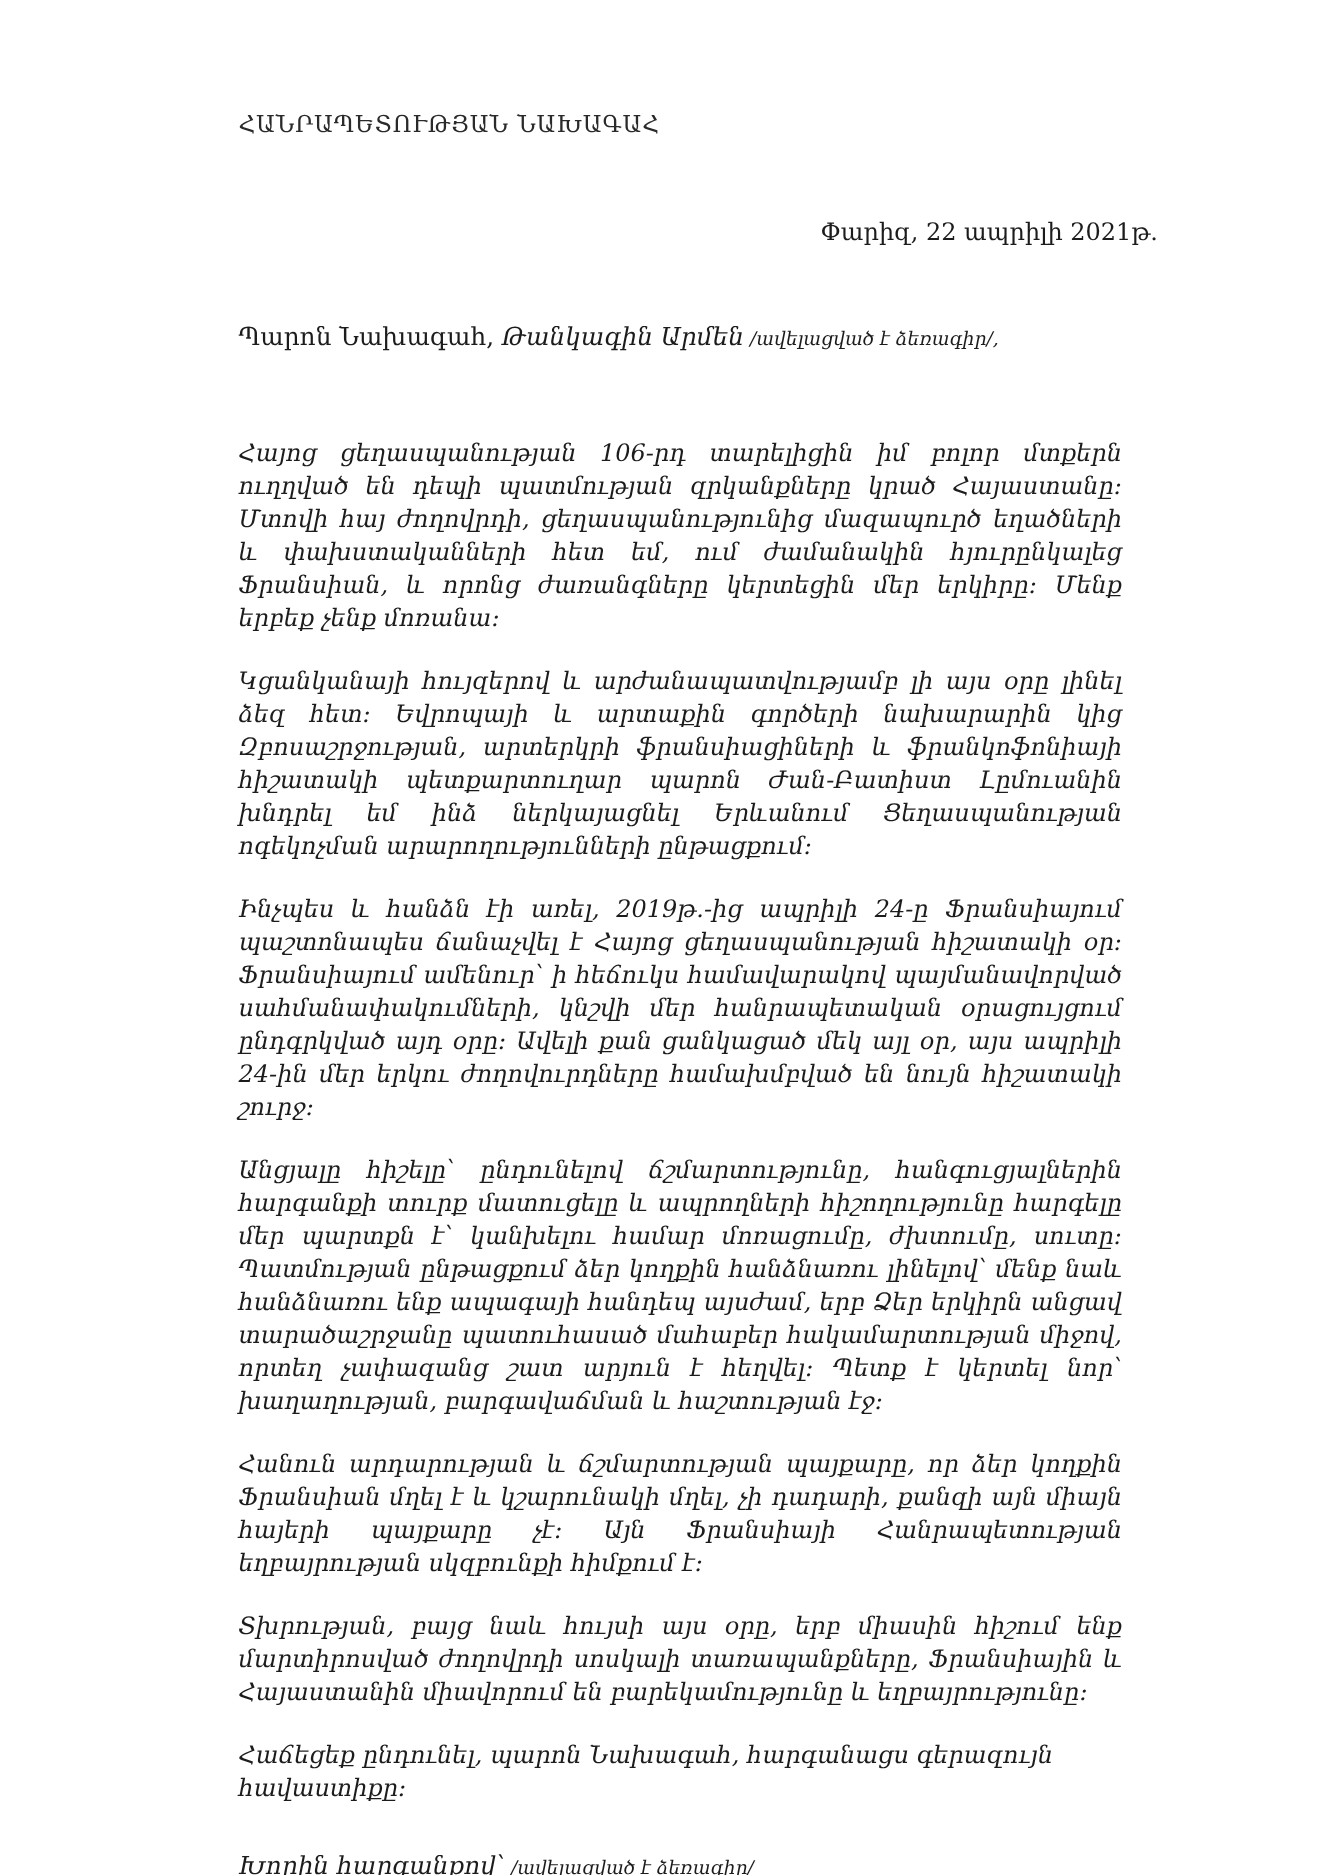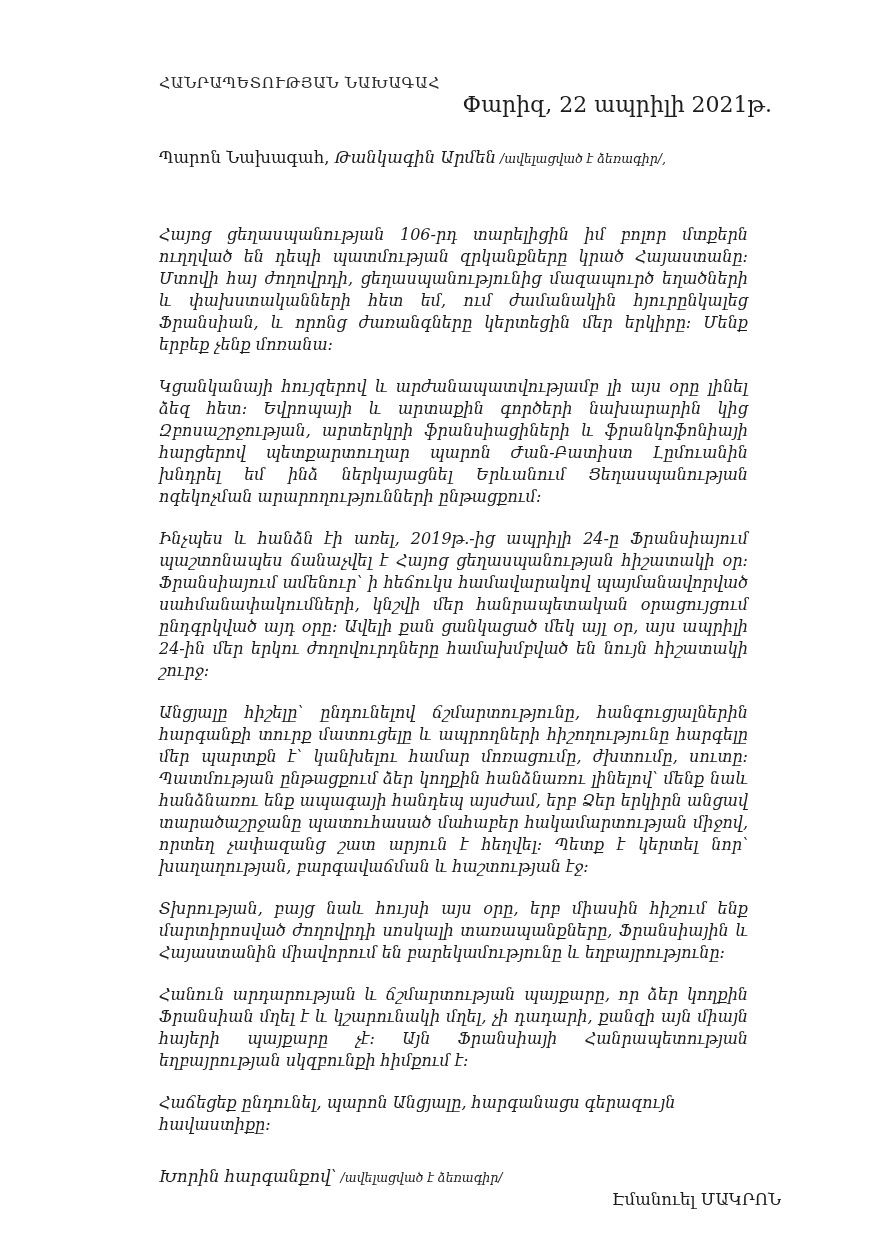--- a/index.html
+++ b/index.html
@@ -28,26 +28,27 @@
     right: 64px;
     top: 0;
   }
   .letterhead {
     margin-top: 72px;
     font-size: 15.5px;
     letter-spacing: 0.6px;
     color: #2a2a2a;
   }
   .dateline {
+    margin-top: 50px;
     margin-right: -24px;
     text-align: right;
-    font-size: 22px;
+    font-size: 16px;
   }
   .salutation {
-    margin-top: 31px;
+    margin-top: 48px;
     font-size: 16.5px;
   }
   .it { font-style: italic; }
   .small-note {
     font-style: italic;
     font-size: 12.5px;
   }
   .letter-body { margin-top: 54px; font-style: italic; }
   .letter-body p {
     margin: 0 0 20px 0;
@@ -85,26 +86,26 @@
     <div class="letterhead">ՀԱՆՐԱՊԵՏՈՒԹՅԱՆ ՆԱԽԱԳԱՀ</div>
 
     <div class="dateline">Փարիզ, 22 ապրիլի 2021թ.</div>
 
     <div class="salutation">
       <span>Պարոն Նախագահ, </span><span class="it">Թանկագին Արմեն</span><span class="small-note"> /ավելացված է ձեռագիր/,</span>
     </div>
 
     <div class="letter-body">
       <p>Հայոց ցեղասպանության 106-րդ տարելիցին իմ բոլոր մտքերն ուղղված են դեպի պատմության զրկանքները կրած Հայաստանը։ Մտովի հայ ժողովրդի, ցեղասպանությունից մազապուրծ եղածների և փախստականների հետ եմ, ում ժամանակին հյուրընկալեց Ֆրանսիան, և որոնց ժառանգները կերտեցին մեր երկիրը։ Մենք երբեք չենք մոռանա։</p>
-      <p>Կցանկանայի հույզերով և արժանապատվությամբ լի այս օրը լինել ձեզ հետ։ Եվրոպայի և արտաքին գործերի նախարարին կից Զբոսաշրջության, արտերկրի ֆրանսիացիների և ֆրանկոֆոնիայի հարցերով պետքարտուղար պարոն Ժան-Բատիստ Լըմուանին խնդրել եմ ինձ ներկայացնել Երևանում Ցեղասպանության ոգեկոչման արարողությունների ընթացքում։</p>
+      <p>Կցանկանայի հույզերով և արժանապատվությամբ լի այս օրը լինել ձեզ հետ։ Եվրոպայի և արտաքին գործերի նախարարին կից Զբոսաշրջության, արտերկրի ֆրանսիացիների և ֆրանկոֆոնիայի հիշատակի պետքարտուղար պարոն Ժան-Բատիստ Լըմուանին խնդրել եմ ինձ ներկայացնել Երևանում Ցեղասպանության ոգեկոչման արարողությունների ընթացքում։</p>
       <p>Ինչպես և հանձն էի առել, 2019թ.-ից ապրիլի 24-ը Ֆրանսիայում պաշտոնապես ճանաչվել է Հայոց ցեղասպանության հիշատակի օր։ Ֆրանսիայում ամենուր՝ ի հեճուկս համավարակով պայմանավորված սահմանափակումների, կնշվի մեր հանրապետական օրացույցում ընդգրկված այդ օրը։ Ավելի քան ցանկացած մեկ այլ օր, այս ապրիլի 24-ին մեր երկու ժողովուրդները համախմբված են նույն հիշատակի շուրջ։</p>
       <p>Անցյալը հիշելը՝ ընդունելով ճշմարտությունը, հանգուցյալներին հարգանքի տուրք մատուցելը և ապրողների հիշողությունը հարգելը մեր պարտքն է՝ կանխելու համար մոռացումը, ժխտումը, սուտը։ Պատմության ընթացքում ձեր կողքին հանձնառու լինելով՝ մենք նաև հանձնառու ենք ապագայի հանդեպ այսժամ, երբ Ձեր երկիրն անցավ տարածաշրջանը պատուհասած մահաբեր հակամարտության միջով, որտեղ չափազանց շատ արյուն է հեղվել։ Պետք է կերտել նոր՝ խաղաղության, բարգավաճման և հաշտության էջ։</p>
+      <p>Հանուն արդարության և ճշմարտության պայքարը, որ ձեր կողքին Ֆրանսիան մղել է և կշարունակի մղել, չի դադարի, քանզի այն միայն հայերի պայքարը չէ։ Այն Ֆրանսիայի Հանրապետության եղբայրության սկզբունքի հիմքում է։</p>
       <p>Տխրության, բայց նաև հույսի այս օրը, երբ միասին հիշում ենք մարտիրոսված ժողովրդի սոսկալի տառապանքները, Ֆրանսիային և Հայաստանին միավորում են բարեկամությունը և եղբայրությունը։</p>
-      <p>Հանուն արդարության և ճշմարտության պայքարը, որ ձեր կողքին Ֆրանսիան մղել է և կշարունակի մղել, չի դադարի, քանզի այն միայն հայերի պայքարը չէ։ Այն Ֆրանսիայի Հանրապետության եղբայրության սկզբունքի հիմքում է։</p>
-      <p class="closing">Հաճեցեք ընդունել, պարոն Անցյալը, հարգանացս գերազույն հավաստիքը։</p>
+      <p class="closing">Հաճեցեք ընդունել, պարոն Նախագահ, հարգանացս գերազույն հավաստիքը։</p>
     </div>
 
     <div class="valediction">
       <span class="it">Խորին հարգանքով՝</span><span class="small-note"> /ավելացված է ձեռագիր/</span>
     </div>
 
     <div class="signature">Էմանուել ՄԱԿՐՈՆ</div>
 
     <div class="recipient">
       <div>Հայաստանի Հանրապետության Նախագահ</div>

